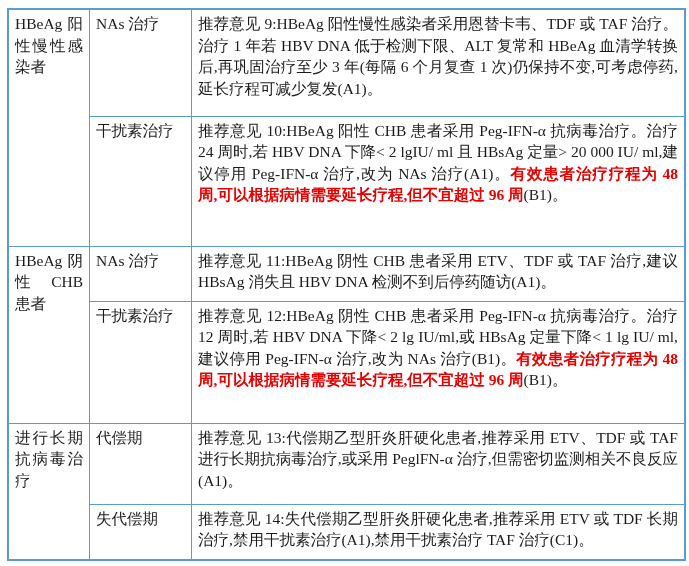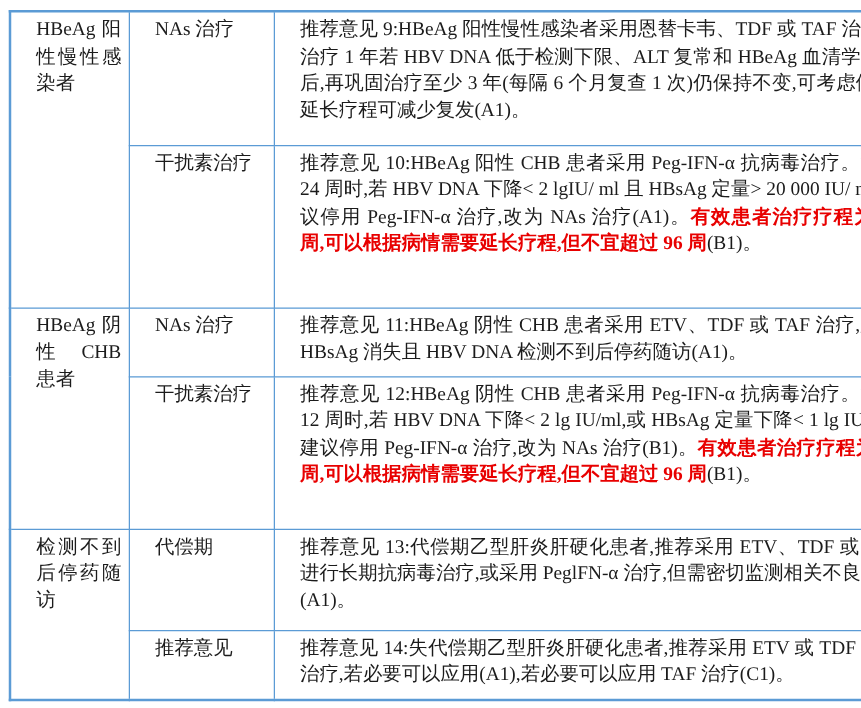--- a/index.html
+++ b/index.html
@@ -21,21 +21,21 @@
     left: 7px;
     top: 8px;
     width: 676px;
     border-collapse: collapse;
     table-layout: fixed;
     border: 2px solid #5b9bd5;
   }
   table.rec-table td {
     border: 1px solid #5b9bd5;
     vertical-align: top;
-    padding: 3px 6px 2px 20px;
+    padding: 3px 6px 2px 6px;
     font-size: 15.5px;
     line-height: 21.5px;
     color: #1b1b1b;
     text-align: justify;
     overflow: hidden;
     word-break: break-word;
     font-family: Liberation Serif, serif;
   }
   td.cat-cell   { width: 68px;  }
   td.treat-cell { width: 89px;  }
@@ -72,23 +72,23 @@
         <td class="cat-cell" rowspan="2">HBeAg 阴性 CHB 患者</td>
         <td class="treat-cell">NAs 治疗</td>
         <td class="rec-cell"><span>推荐意见 11:HBeAg 阴性 CHB 患者采用 ETV、TDF 或 TAF 治疗,建议 HBsAg 消失且 HBV DNA 检测不到后停药随访(A1)。</span><span class="hl"></span><span></span></td>
       </tr>
       <tr class="r4">
         <td class="treat-cell">干扰素治疗</td>
         <td class="rec-cell"><span>推荐意见 12:HBeAg 阴性 CHB 患者采用 Peg-IFN-α 抗病毒治疗。治疗 12 周时,若 HBV DNA 下降&lt; 2 lg IU/ml,或 HBsAg 定量下降&lt; 1 lg IU/ ml,建议停用 Peg-IFN-α 治疗,改为 NAs 治疗(B1)。</span><span class="hl">有效患者治疗疗程为 48 周,可以根据病情需要延长疗程,但不宜超过 96 周</span><span>(B1)。</span></td>
       </tr>
 
       <tr class="r5">
-        <td class="cat-cell" rowspan="2">检测不到后停药随访</td>
+        <td class="cat-cell" rowspan="2">进行长期抗病毒治疗</td>
         <td class="treat-cell">代偿期</td>
         <td class="rec-cell"><span>推荐意见 13:代偿期乙型肝炎肝硬化患者,推荐采用 ETV、TDF 或 TAF 进行长期抗病毒治疗,或采用 PeglFN-α 治疗,但需密切监测相关不良反应(A1)。</span><span class="hl"></span><span></span></td>
       </tr>
       <tr class="r6">
-        <td class="treat-cell">推荐意见</td>
-        <td class="rec-cell"><span>推荐意见 14:失代偿期乙型肝炎肝硬化患者,推荐采用 ETV 或 TDF 长期治疗,若必要可以应用(A1),若必要可以应用 TAF 治疗(C1)。</span><span class="hl"></span><span></span></td>
+        <td class="treat-cell">失代偿期</td>
+        <td class="rec-cell"><span>推荐意见 14:失代偿期乙型肝炎肝硬化患者,推荐采用 ETV 或 TDF 长期治疗,禁用干扰素治疗(A1),禁用干扰素治疗 TAF 治疗(C1)。</span><span class="hl"></span><span></span></td>
       </tr>
     </tbody>
   </table>
 </div>
 
 </body></html>

